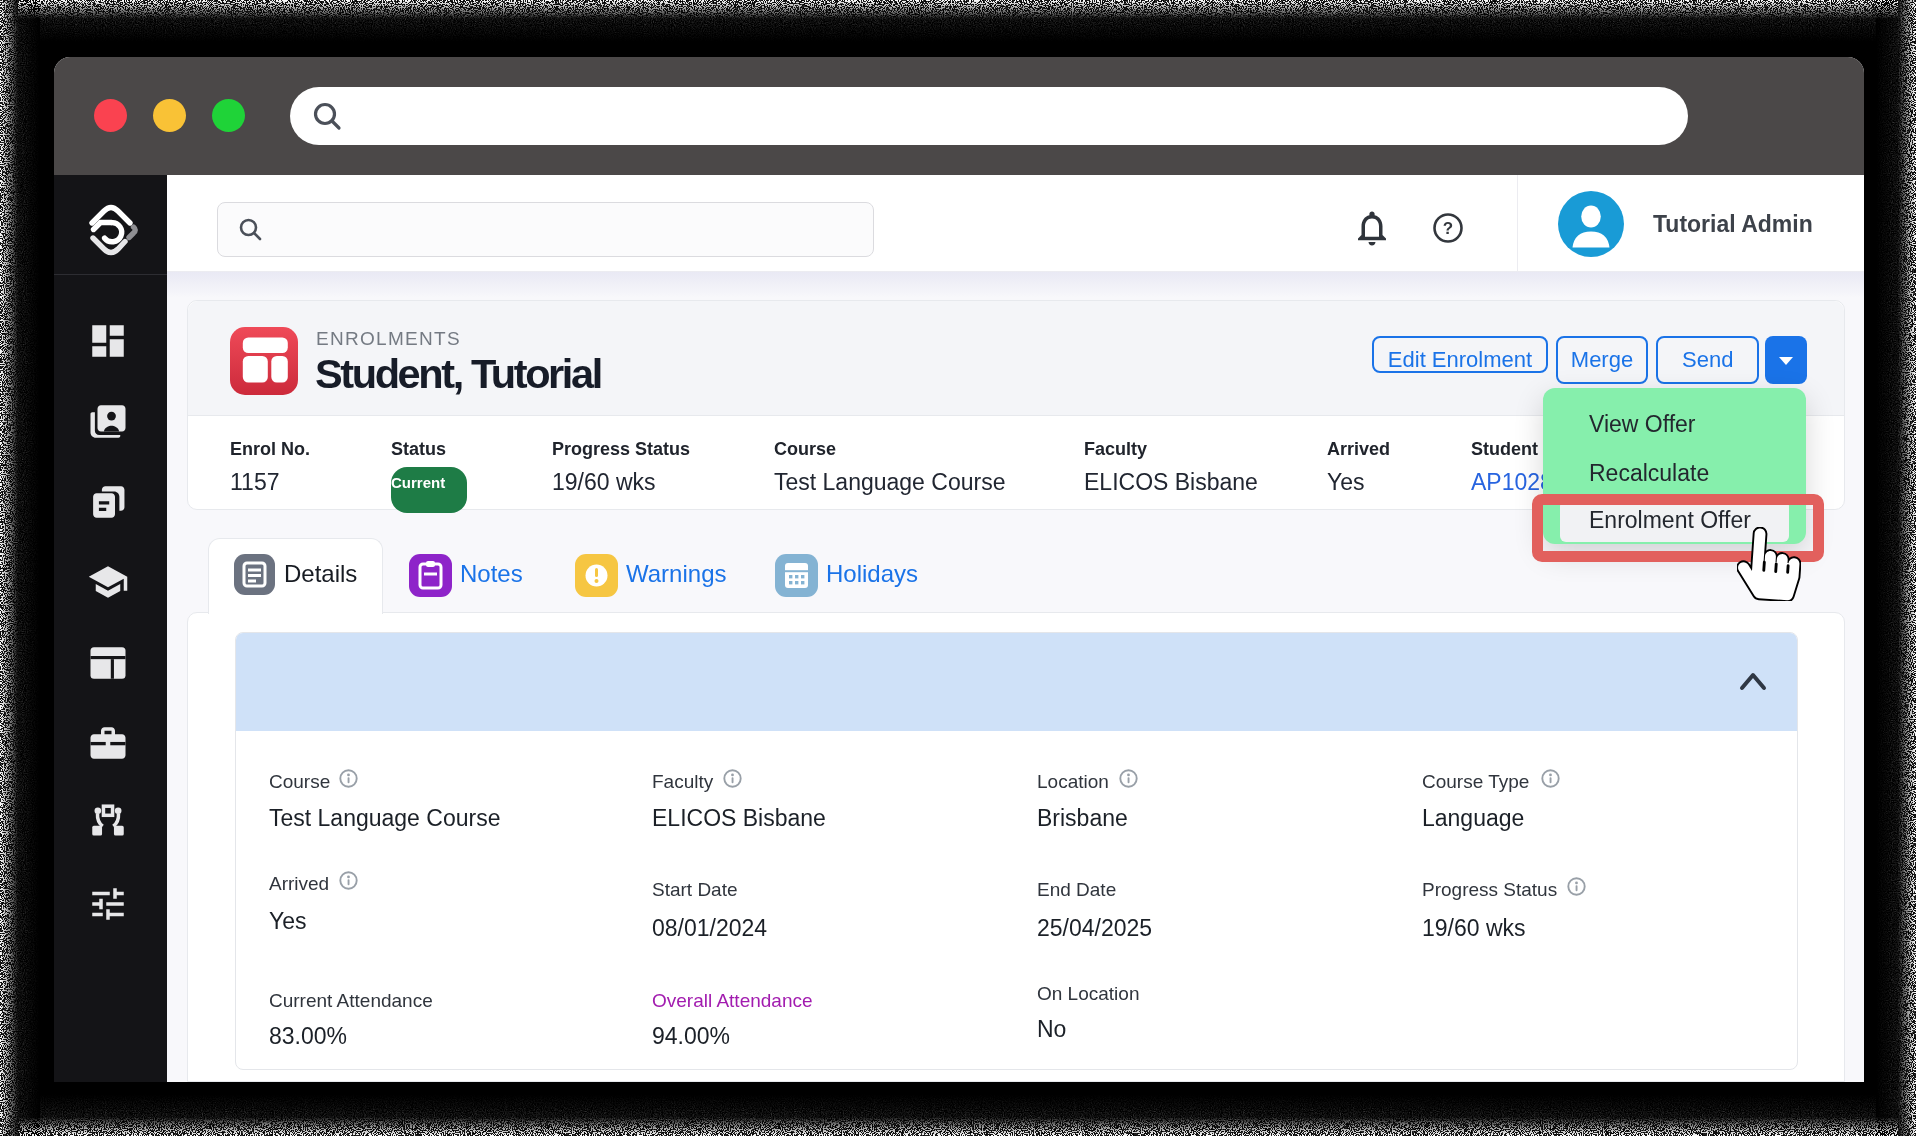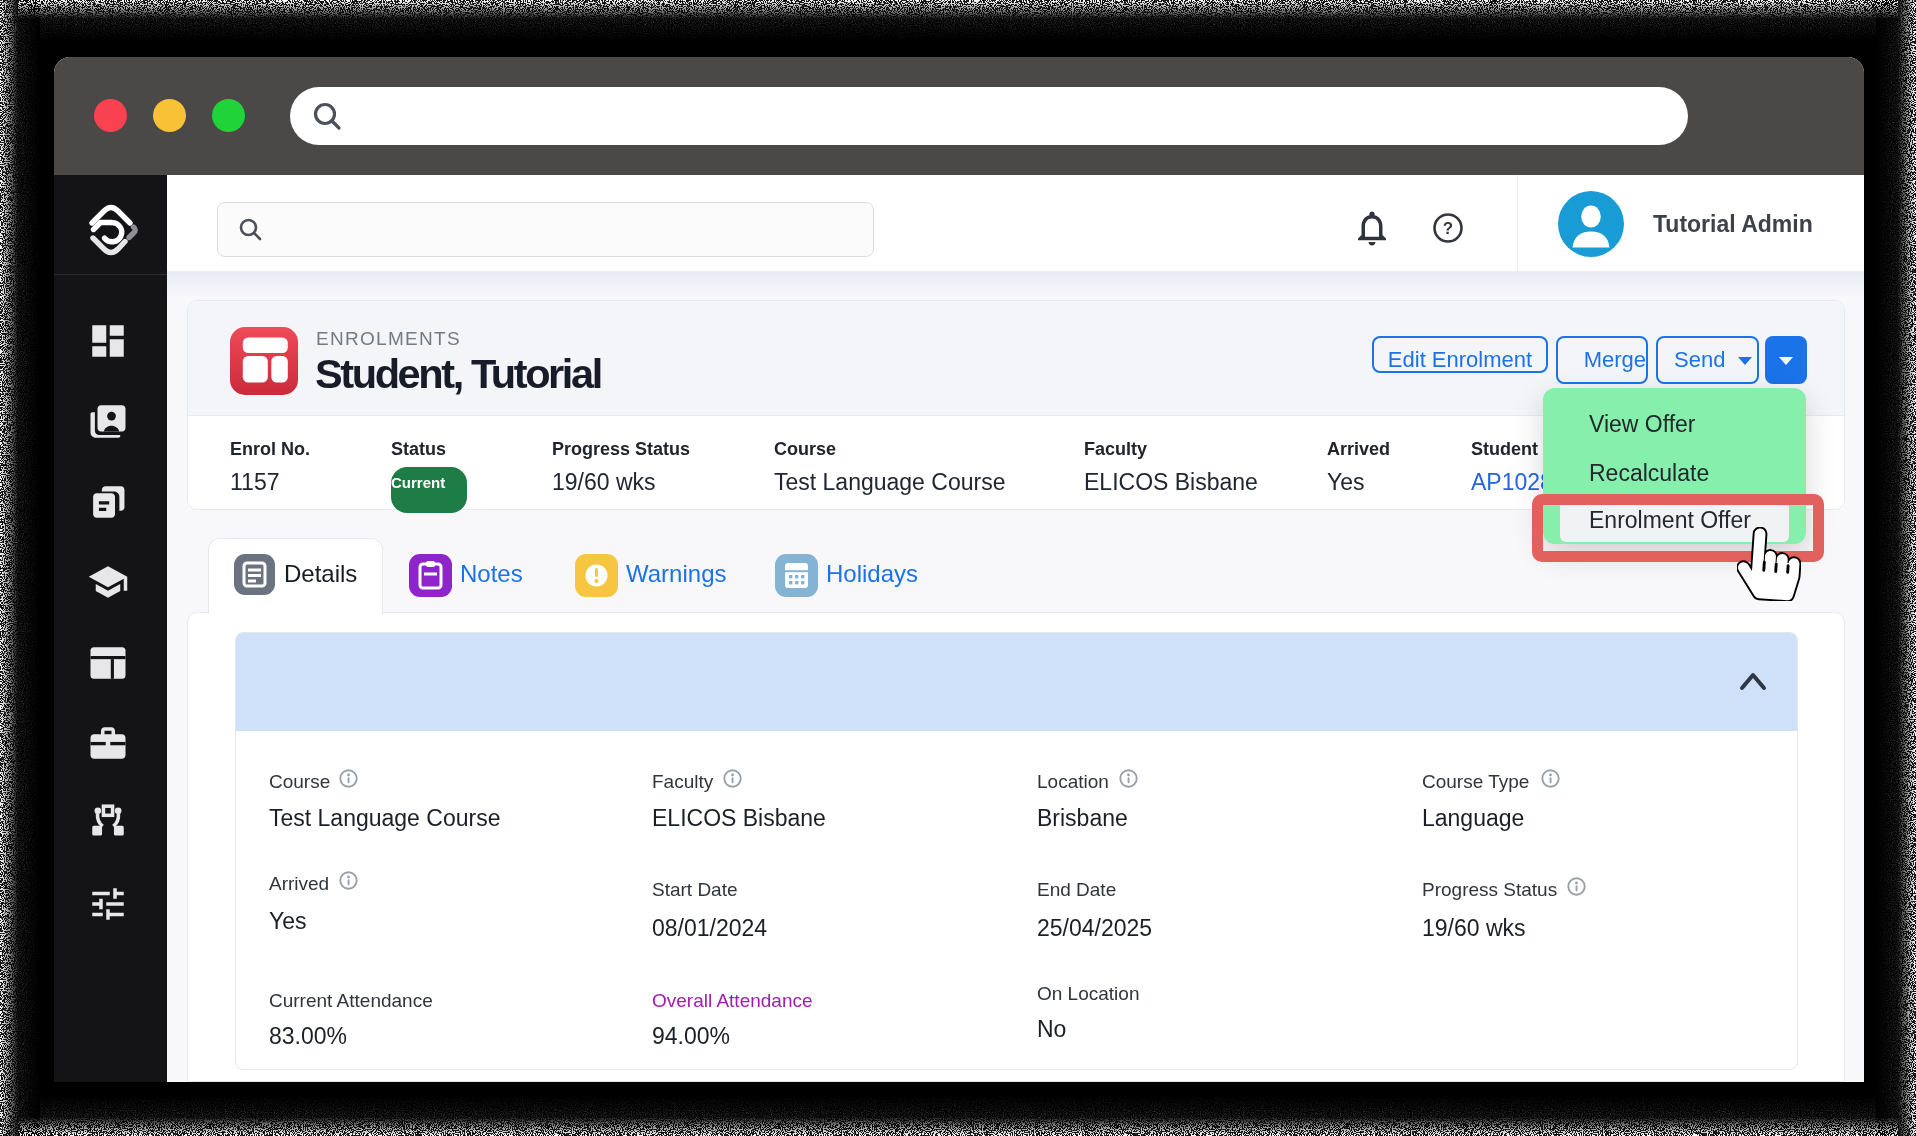--- a/index.html
+++ b/index.html
@@ -108,22 +108,22 @@
             </linearGradient>
           </defs>
     <rect width="68" height="68" rx="15" fill="url(#rg)"></rect>
     <rect x="12.8" y="10.5" width="45" height="15.5" rx="5.5" fill="#fff"></rect>
     <rect x="12.8" y="29" width="25" height="26.5" rx="5.5" fill="#fff"></rect>
     <rect x="41.3" y="29" width="16.5" height="26.5" rx="5.5" fill="#fff"></rect>
   </svg>
   <div class="abs" style="left:128px;top:27px;font-size:19px;letter-spacing:1.3px;color:#747a83">ENROLMENTS</div>
   <div class="abs" style="left:127px;top:50px;font-size:41.5px;font-weight:bold;letter-spacing:-2.4px;color:#171c28;line-height:46px">Student, Tutorial</div>
   <div class="abs" style="left:1184px;top:35px;width:176px;height:37px;border:2px solid #1a73e8;border-radius:8px;color:#1a73e8;font-size:22px;text-align:center;line-height:44px">Edit Enrolment</div>
-  <div class="abs" style="left:1368px;top:35px;width:92px;height:48px;border:2px solid #1a73e8;border-radius:8px;color:#1a73e8;font-size:22px;text-align:right;line-height:44px">Merge</div>
-  <div class="abs" style="left:1468px;top:35px;width:103px;height:48px;border:2px solid #1a73e8;border-radius:8px;color:#1a73e8;font-size:22px;line-height:44px;padding-left:16px">Send <span style="display:inline-block;width:0;height:0;border-left:7px solid transparent;border-right:7px solid transparent;border-top:8px solid #1a73e8;vertical-align:2px;margin-left:6px"></span></div>
+  <div class="abs" style="left:1368px;top:35px;width:92px;height:48px;border:2px solid #1a73e8;border-radius:8px;color:#1a73e8;font-size:22px;text-align:center;line-height:44px">Merge</div>
+  <div class="abs" style="left:1468px;top:35px;width:103px;height:48px;border:2px solid #1a73e8;border-radius:8px;color:#1a73e8;font-size:22px;line-height:44px;padding-left:24px">Send <span style="display:inline-block;width:0;height:0;border-left:7px solid transparent;border-right:7px solid transparent;border-top:8px solid #1a73e8;vertical-align:2px;margin-left:6px"></span></div>
   <div class="abs" style="left:1577px;top:35px;width:42px;height:48px;background:#1a73e8;border-radius:8px">
           <span style="position:absolute;left:14px;top:21px;width:0;height:0;border-left:7px solid transparent;border-right:7px solid transparent;border-top:8px solid #fff"></span>
         </div>
   <div class="abs" style="left:42px;top:138px;font-size:18px;font-weight:bold;color:#20242c">Enrol No.</div>
   <div class="abs" style="left:42px;top:168px;font-size:23px;color:#212631">1157</div>
   <div class="abs" style="left:203px;top:138px;font-size:18px;font-weight:bold;color:#20242c">Status</div>
   <div class="abs" style="left:203px;top:166px;width:76px;height:46px;background:#1e7c46;border-radius:16px;color:#fff;font-size:15px;font-weight:bold;text-align:left;line-height:32px">Current</div>
   <div class="abs" style="left:364px;top:138px;font-size:18px;font-weight:bold;color:#20242c">Progress Status</div>
   <div class="abs" style="left:364px;top:168px;font-size:23px;color:#212631">19/60 wks</div>
   <div class="abs" style="left:586px;top:138px;font-size:18px;font-weight:bold;color:#20242c">Course</div>

